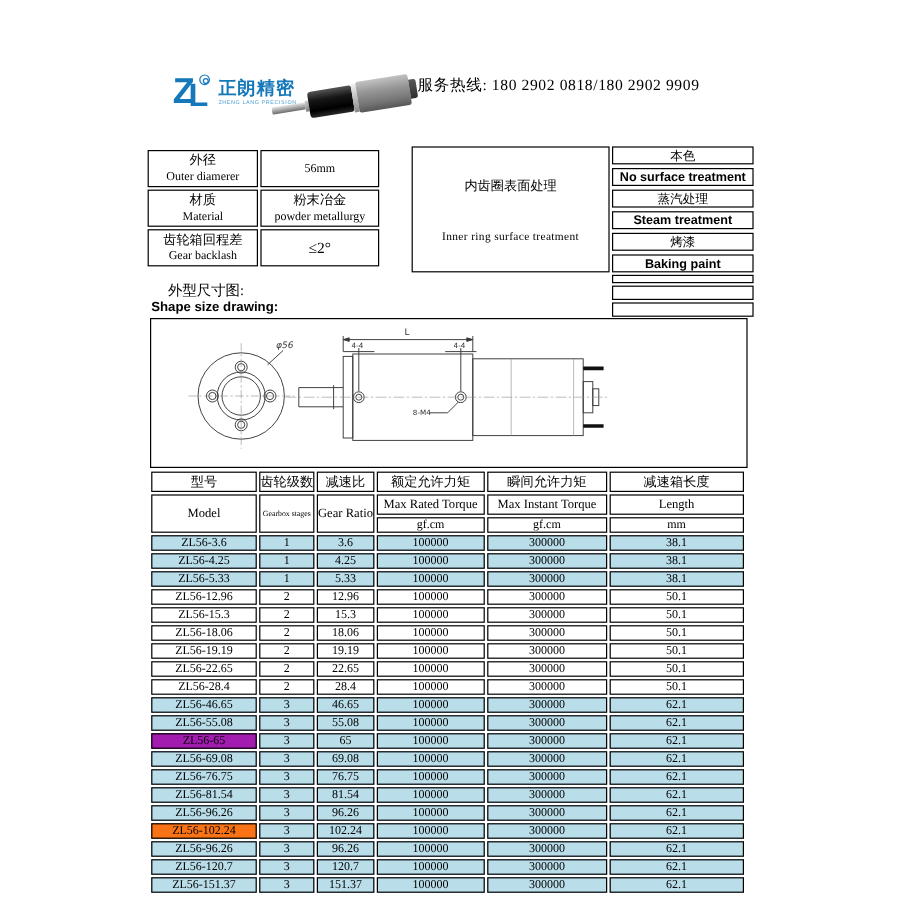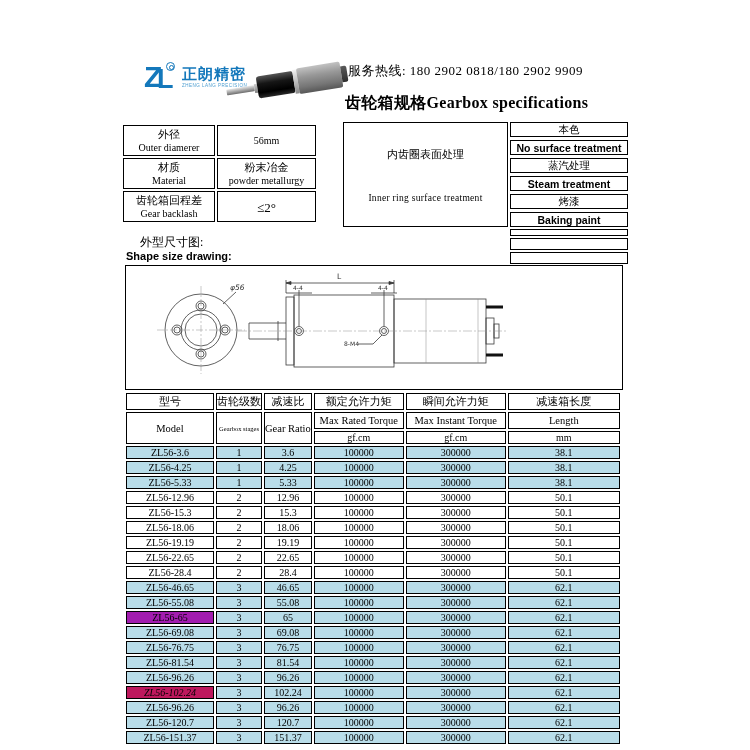--- a/index.html
+++ b/index.html
@@ -95,21 +95,20 @@
       <div class="p-shaft"></div>
       <div class="p-collar"></div>
       <div class="p-gearbox"></div>
       <div class="p-ring"></div>
       <div class="p-motor"></div>
       <div class="p-cap"></div>
     </div>
   </div>
 
   <div class="hotline">服务热线: 180 2902 0818/180 2902 9909</div>
-  <div class="doc-title">齿轮箱规格Gearbox specifications</div>
 
   <table class="spec-table">
     <tbody>
         <tr>
       <td class="c1">
         <span class="sp-cn">外径</span>
         <span class="sp-en">Outer diamerer</span>
       </td>
       <td class="c2">
         <span class="sp-en">56mm</span>
@@ -360,21 +359,21 @@
         </tr>
         <tr>
           <td style="background: rgb(185, 221, 233);">ZL56-96.26</td>
           <td style="background: rgb(185, 221, 233);">3</td>
           <td style="background: rgb(185, 221, 233);">96.26</td>
           <td style="background: rgb(185, 221, 233);">100000</td>
           <td style="background: rgb(185, 221, 233);">300000</td>
           <td style="background: rgb(185, 221, 233);">62.1</td>
         </tr>
         <tr>
-          <td style="background: #be185d; font-style: italic;">ZL56-102.24</td>
+          <td style="background: #f97316;">ZL56-102.24</td>
           <td style="background: rgb(185, 221, 233);">3</td>
           <td style="background: rgb(185, 221, 233);">102.24</td>
           <td style="background: rgb(185, 221, 233);">100000</td>
           <td style="background: rgb(185, 221, 233);">300000</td>
           <td style="background: rgb(185, 221, 233);">62.1</td>
         </tr>
         <tr>
           <td style="background: rgb(185, 221, 233);">ZL56-96.26</td>
           <td style="background: rgb(185, 221, 233);">3</td>
           <td style="background: rgb(185, 221, 233);">96.26</td>

